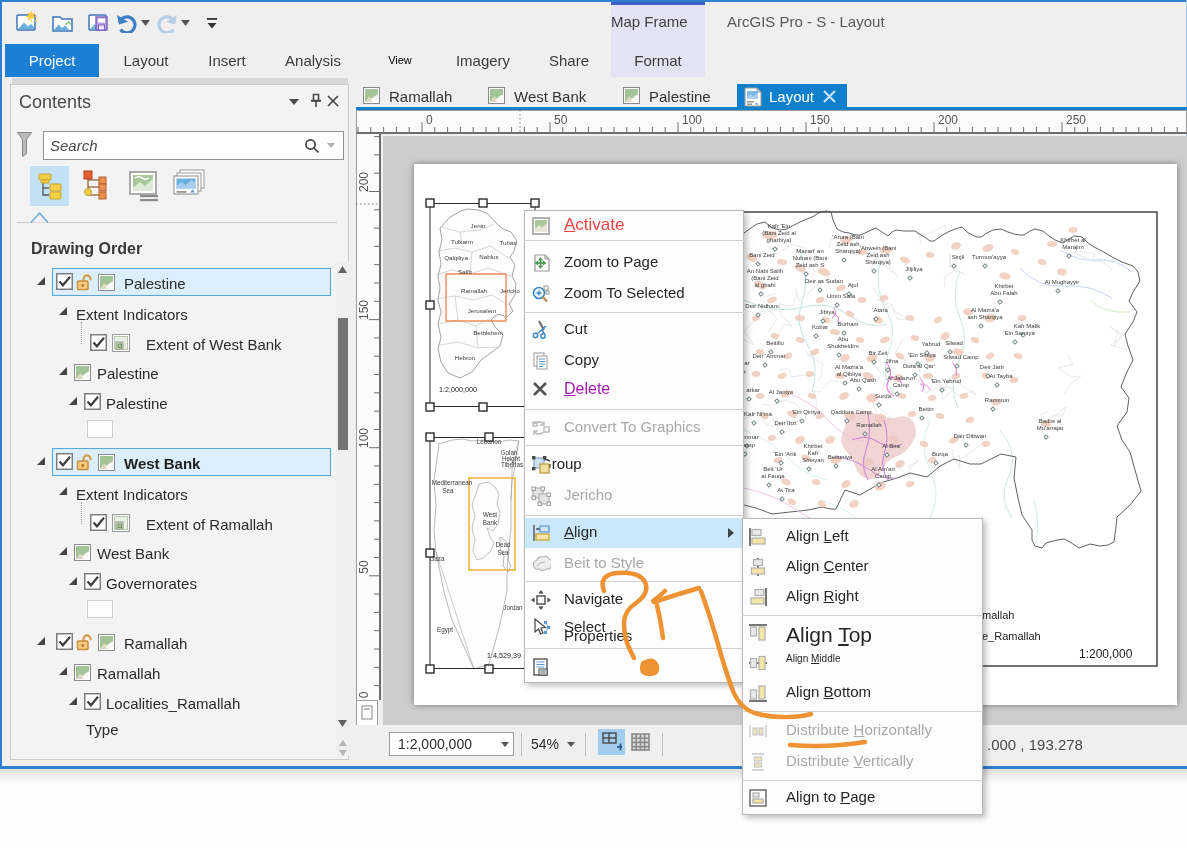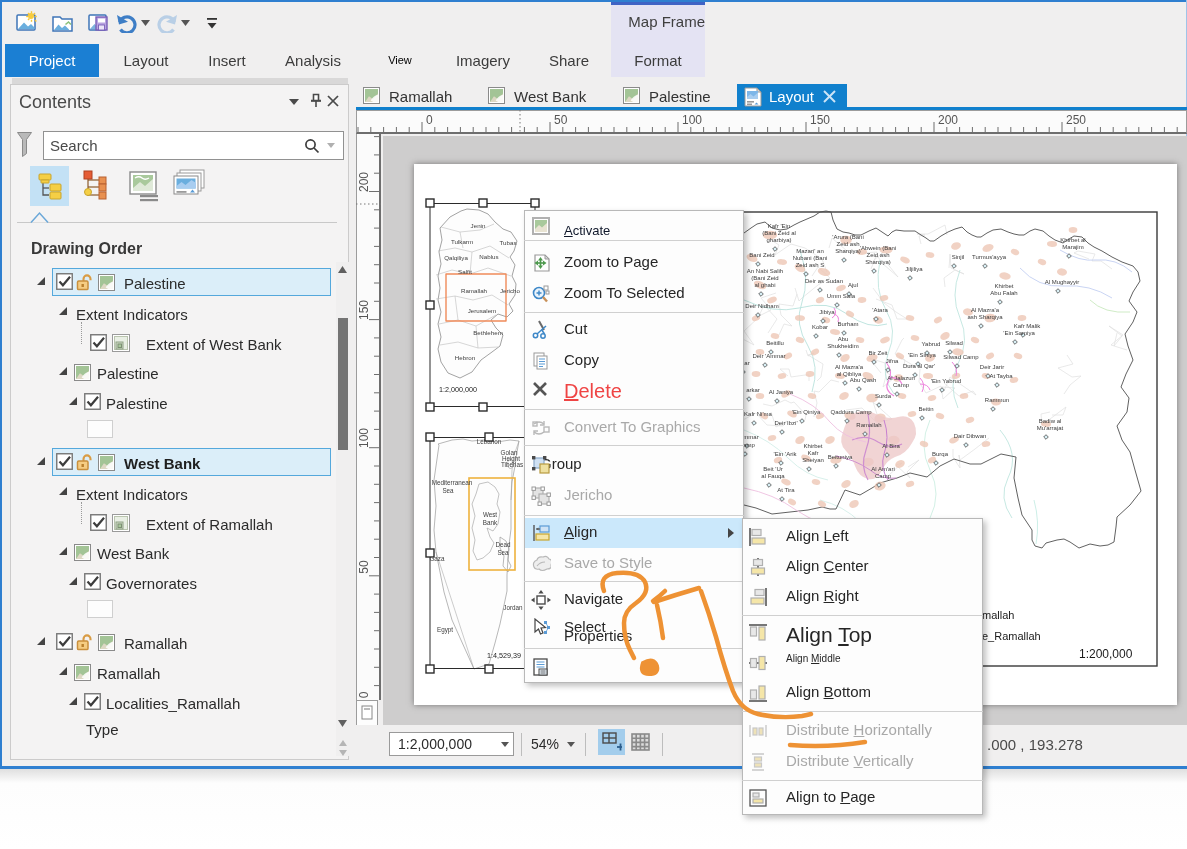--- a/index.html
+++ b/index.html
@@ -53,21 +53,22 @@
       <path d="M22 2 l-2 9.5 l-9 -2.8 Z" fill="#b9cfe6"></path>
     </svg>
     <svg class="abs" style="left:181px;top:20px" width="10" height="7" viewBox="0 0 10 7">
       <path d="M0 0 h9 l-4.5 6 Z" fill="#555"></path>
     </svg>
     <svg class="abs" style="left:206px;top:17px" width="12" height="13" viewBox="0 0 12 13">
       <rect x="1" y="1" width="10" height="1.8" fill="#333"></rect>
       <path d="M1.5 6 h9 l-4.5 5.5 Z" fill="#333"></path>
     </svg>
     <div class="abs" style="left:611px;top:2px;width:94px;height:75px;background:#e4e3f3;border-top:3px solid #3f63c5"></div>
-    <div class="abs" style="left:611px;top:11px;width:94px;height:22px;font-size:15px;color:#3f3f3f;text-align:right;line-height:22px">Map Frame</div>
+    <div class="abs" style="left:611px;top:11px;width:94px;height:22px;font-size:15px;color:#3f3f3f;text-align:left;line-height:22px">Map Frame</div>
+    <div class="abs" style="left:727px;top:13px;width:260px;height:20px;font-size:15px;color:#585858">ArcGIS Pro - S - Layout</div>
     <div class="abs" style="left:5px;top:44px;width:94px;height:33px;background:#1b7fd3;color:#fff;font-size:15px;text-align:center;line-height:33px">Project</div>
     <div class="abs" style="left:91px;top:44px;width:110px;height:33px;font-size:15px;color:#3c3c3c;text-align:center;line-height:33px">Layout</div>
     <div class="abs" style="left:172px;top:44px;width:110px;height:33px;font-size:15px;color:#3c3c3c;text-align:center;line-height:33px">Insert</div>
     <div class="abs" style="left:258px;top:44px;width:110px;height:33px;font-size:15px;color:#3c3c3c;text-align:center;line-height:33px">Analysis</div>
     <div class="abs" style="left:345px;top:44px;width:110px;height:33px;font-size:11px;color:#000000;text-align:center;line-height:33px">View</div>
     <div class="abs" style="left:428px;top:44px;width:110px;height:33px;font-size:15px;color:#3c3c3c;text-align:center;line-height:33px">Imagery</div>
     <div class="abs" style="left:514px;top:44px;width:110px;height:33px;font-size:15px;color:#3c3c3c;text-align:center;line-height:33px">Share</div>
     <div class="abs" style="left:603px;top:44px;width:110px;height:33px;font-size:15px;color:#3c3c3c;text-align:center;line-height:33px">Format</div>
     <div class="abs" style="left:12px;top:78px;width:336px;height:6px;background:#d9d8d8"></div>
     <div class="abs" style="left:10px;top:84px;width:339px;height:676px;background:#f4f3f3;border:1px solid #cccbcb"></div>
@@ -85,21 +86,21 @@
     <svg class="abs" style="left:327px;top:95px" width="12" height="12" viewBox="0 0 12 12">
       <g stroke="#4a4a4a" stroke-width="1.7">
         <path d="M1 1 l10 10"></path>
         <path d="M11 1 l-10 10"></path>
       </g>
     </svg>
     <svg class="abs" style="left:17px;top:132px" width="15" height="26" viewBox="0 0 15 26">
       <path d="M0.5 0.5 h14 l-5 7 v14 l-4 3 v-17 Z" fill="#b9b9b9" stroke="#8a8a8a"></path>
     </svg>
     <div class="abs" style="left:43px;top:131px;width:301px;height:29px;background:#fff;border:1px solid #919191"></div>
-    <div class="abs" style="left:50px;top:137px;font-size:15px;color:#4a4a4a">Search</div>
+    <div class="abs" style="left:50px;top:137px;font-size:15px;font-style:italic;color:#4a4a4a">Search</div>
     <svg class="abs" style="left:304px;top:138px" width="16" height="16" viewBox="0 0 16 16">
       <circle cx="6.5" cy="6.5" r="4.6" fill="none" stroke="#3d3d3d" stroke-width="1.7"></circle>
       <path d="M10 10 l4.5 4.5" stroke="#3d3d3d" stroke-width="1.7"></path>
     </svg>
     <svg class="abs" style="left:327px;top:143px" width="9" height="6" viewBox="0 0 9 6">
       <path d="M0 0 h8 l-4 5 Z" fill="#b0b0b0"></path>
     </svg>
     <div class="abs" style="left:30px;top:166px;width:39px;height:40px;background:#c3e1f5"></div>
     <svg class="abs" style="left:36px;top:172px" width="28" height="28" viewBox="0 0 28 28">
       <g stroke="#555" stroke-width="1.3" fill="none">
@@ -874,31 +875,31 @@
     <div class="abs" style="left:987px;top:736px;font-size:15px;color:#4a4a4a">.000 , 193.278</div>
     <div class="abs" style="left:524px;top:210px;width:220px;height:473px;background:#fdfdfd;border:1px solid #b8b8b8;box-shadow:3px 3px 6px rgba(0,0,0,0.25)"></div>
     <div class="abs" style="left:524px;top:239.6px;width:220px;height:1px;background:#d0d0d0"></div>
     <div class="abs" style="left:524px;top:311.5px;width:220px;height:1px;background:#d0d0d0"></div>
     <div class="abs" style="left:524px;top:409.0px;width:220px;height:1px;background:#d0d0d0"></div>
     <div class="abs" style="left:524px;top:445.0px;width:220px;height:1px;background:#d0d0d0"></div>
     <div class="abs" style="left:524px;top:514.5px;width:220px;height:1px;background:#d0d0d0"></div>
     <div class="abs" style="left:524px;top:581.0px;width:220px;height:1px;background:#d0d0d0"></div>
     <div class="abs" style="left:524px;top:647.5px;width:220px;height:1px;background:#d0d0d0"></div>
     <div class="abs" style="left:525px;top:518px;width:218px;height:30px;background:#cbe8fb"></div>
-    <div class="abs" style="left:564px;top:223px;font-size:13px;color:#0f172a;white-space:nowrap"><span style="text-decoration:underline">A</span>ctivate</div>
+    <div class="abs" style="left:564px;top:215px;font-size:17px;color:#ef4444;white-space:nowrap"><span style="text-decoration:underline">A</span>ctivate</div>
     <div class="abs" style="left:564px;top:253.0px;font-size:15px;color:#262626;white-space:nowrap">Zoom to Page</div>
     <div class="abs" style="left:564px;top:283.5px;font-size:15px;color:#262626;white-space:nowrap">Zoom To Selected</div>
     <div class="abs" style="left:564px;top:320.0px;font-size:15px;color:#262626;white-space:nowrap">Cut</div>
     <div class="abs" style="left:564px;top:351.0px;font-size:15px;color:#262626;white-space:nowrap">Copy</div>
-    <div class="abs" style="left:564px;top:380.0px;font-size:20px;color:#ef4444;white-space:nowrap"><span style="text-decoration:underline">D</span>elete</div>
+    <div class="abs" style="left:564px;top:380.0px;font-size:16px;color:#a21caf;white-space:nowrap"><span style="text-decoration:underline">D</span>elete</div>
     <div class="abs" style="left:564px;top:418.0px;font-size:15px;color:#a9a9a9;white-space:nowrap">Convert To Graphics</div>
     <div class="abs" style="left:540px;top:455.0px;font-size:15px;color:#262626;white-space:nowrap">Group</div>
     <div class="abs" style="left:564px;top:486.0px;font-size:15px;color:#a9a9a9;white-space:nowrap">Jericho</div>
     <div class="abs" style="left:564px;top:523.0px;font-size:15px;color:#262626;white-space:nowrap"><span style="text-decoration:underline">A</span>lign</div>
-    <div class="abs" style="left:564px;top:554.0px;font-size:15px;color:#a9a9a9;white-space:nowrap">Save to Style</div>
+    <div class="abs" style="left:564px;top:554.0px;font-size:15px;color:#a9a9a9;white-space:nowrap">Beit to Style</div>
     <div class="abs" style="left:564px;top:589.5px;font-size:15px;color:#262626;white-space:nowrap">Navigate</div>
     <div class="abs" style="left:564px;top:617.5px;font-size:15px;color:#262626;white-space:nowrap">Select</div>
     <div class="abs" style="left:564px;top:627px;font-size:15px;color:#262626;white-space:nowrap">Properties</div>
     <svg class="abs" style="left:727px;top:527px" width="8" height="12" viewBox="0 0 8 12">
       <path d="M1 1 L7 6 L1 11 Z" fill="#444"></path>
     </svg>
     <svg class="abs" style="left:531px;top:215.5px" width="20" height="20" viewBox="0 0 20 20">
       <rect x="1" y="1" width="18" height="18" fill="#b0b0b0"></rect>
       <rect x="3" y="3" width="14" height="14" fill="#fff"></rect>
       <rect x="4" y="4" width="12" height="12" fill="#a9c99c"></rect>

